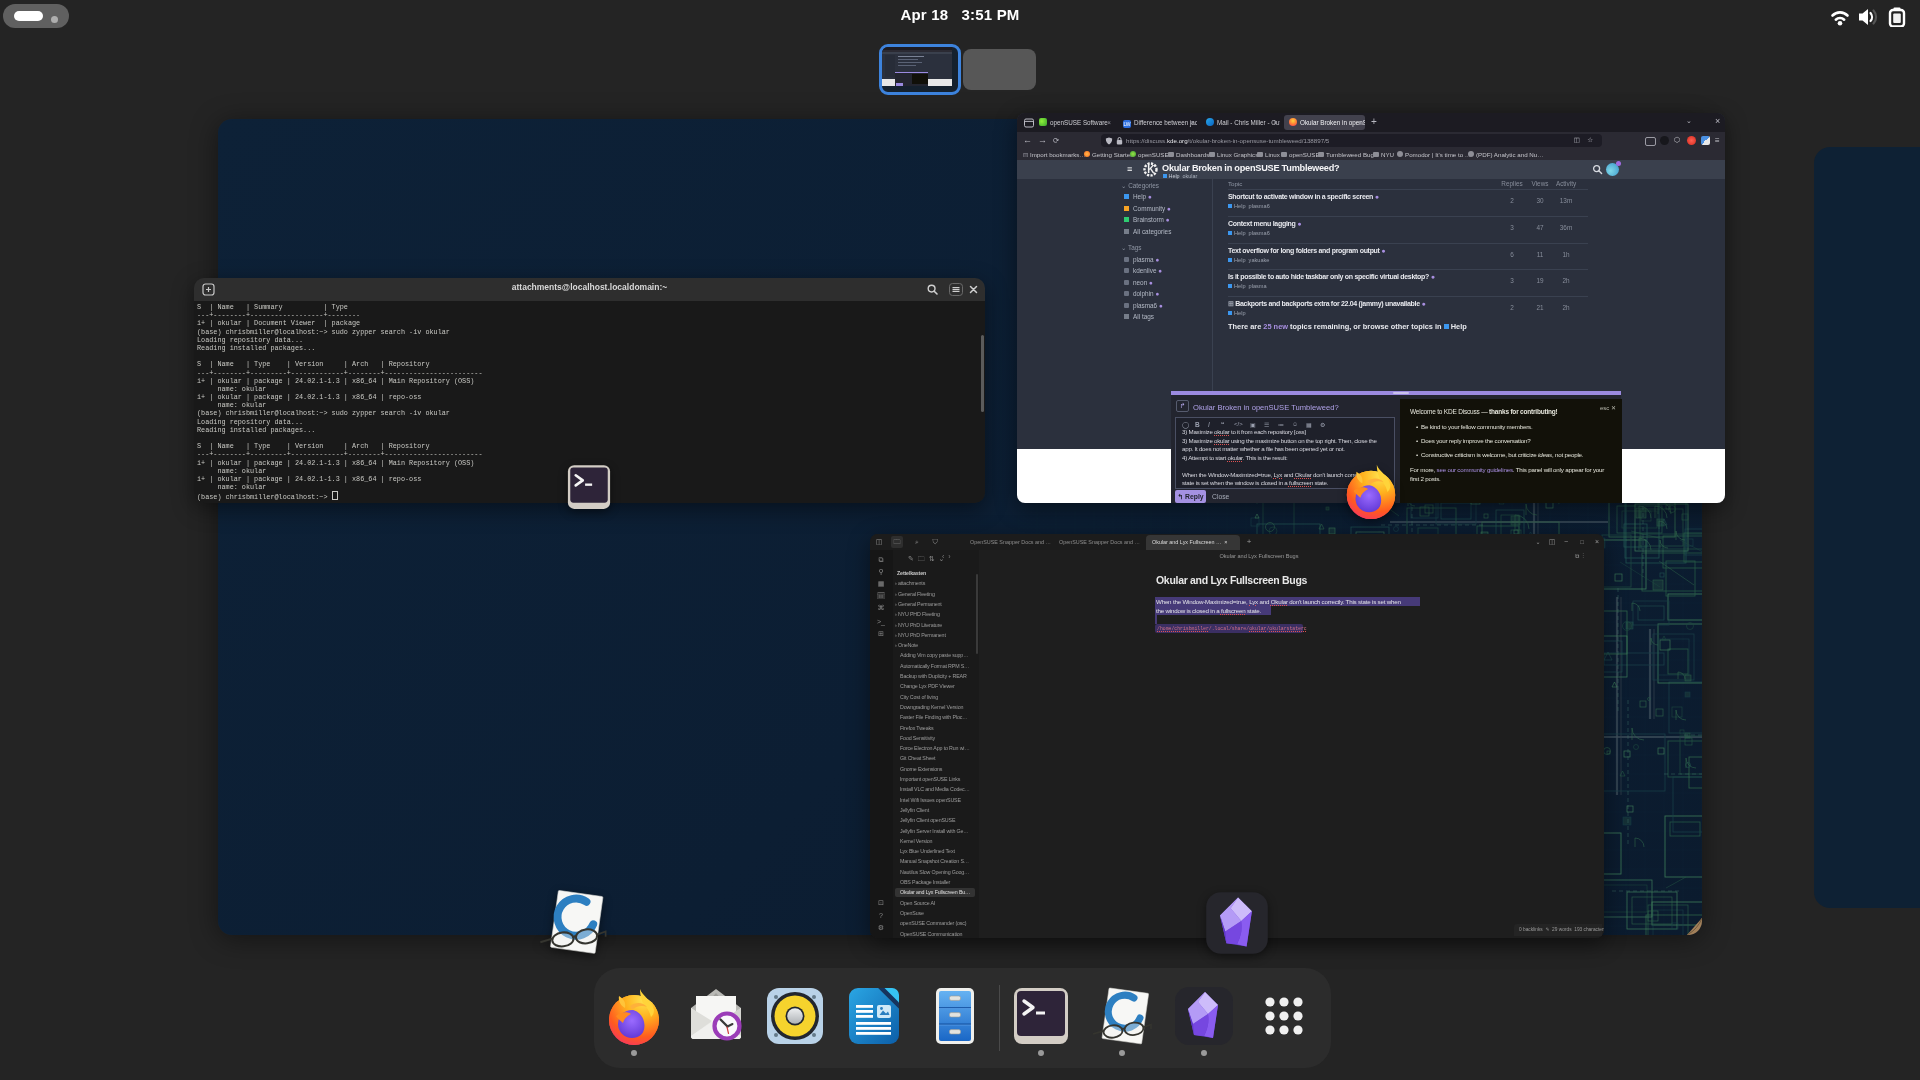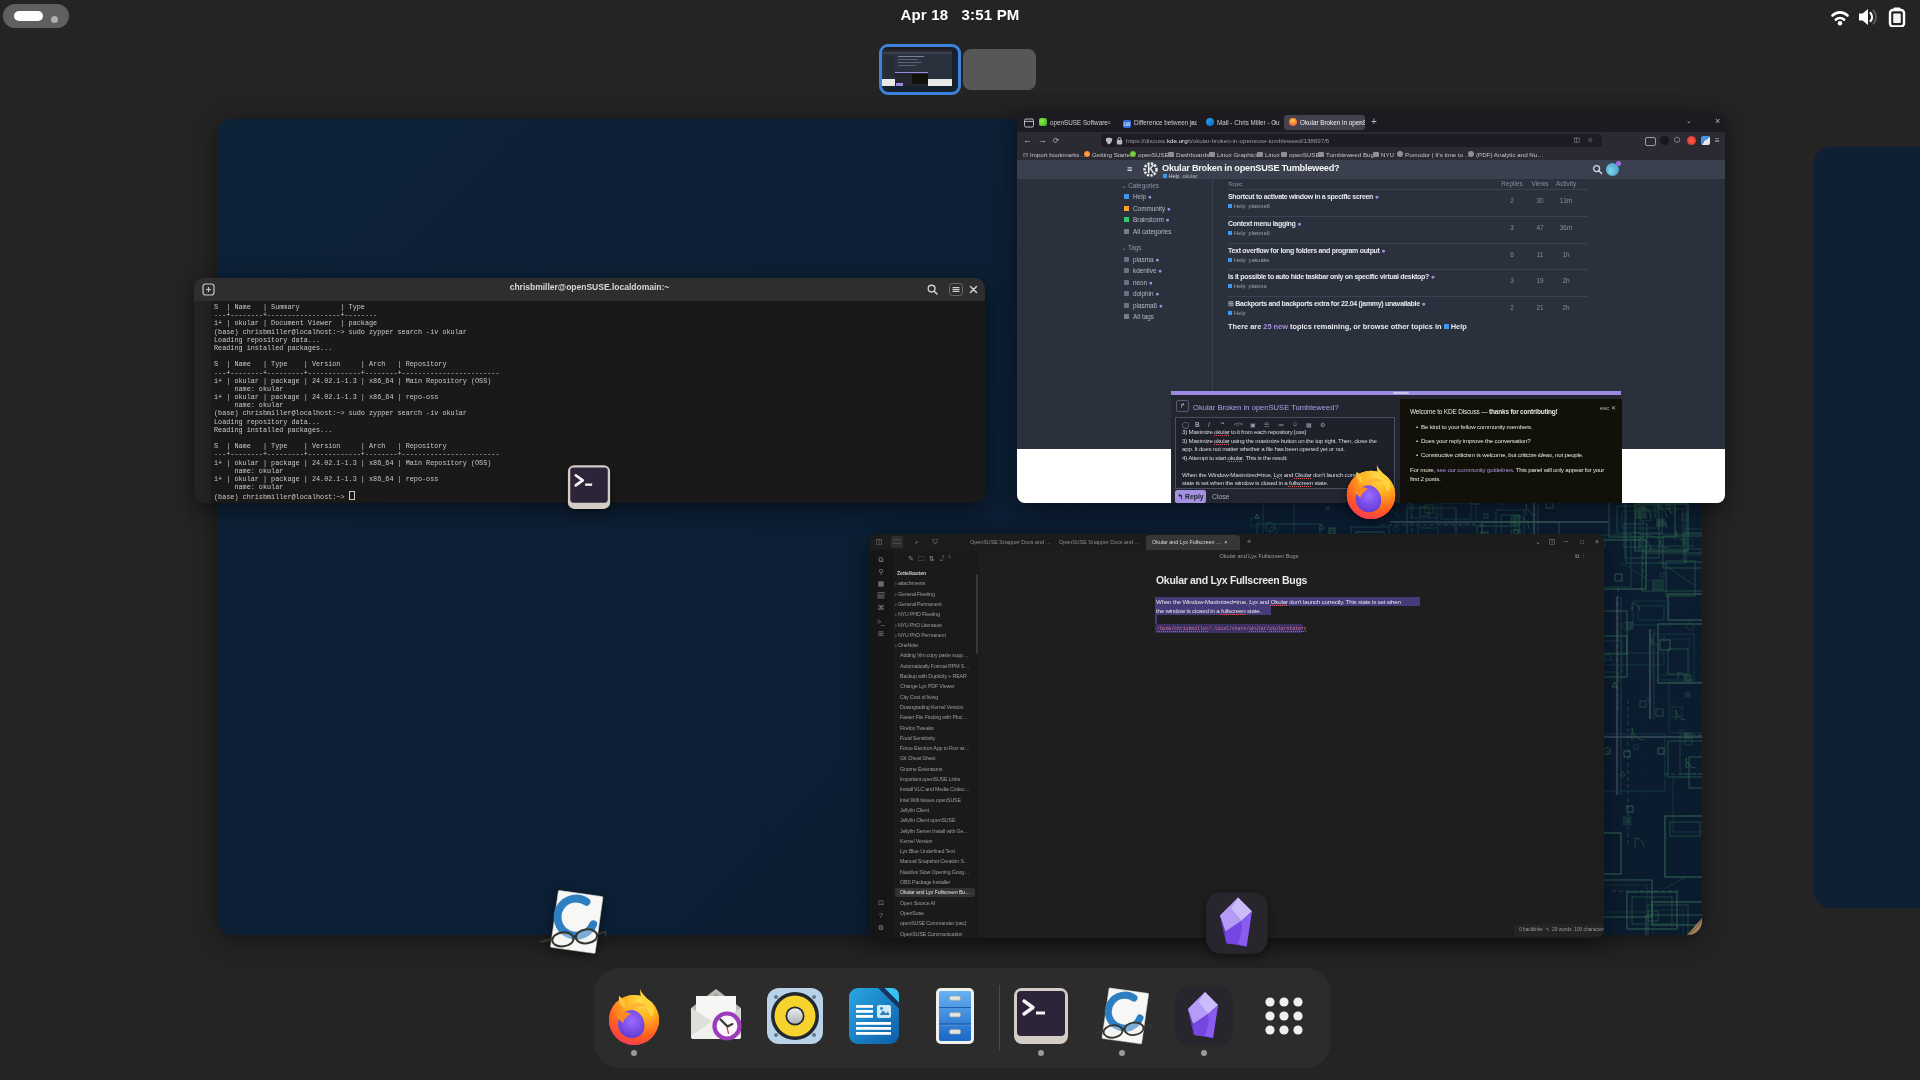--- a/index.html
+++ b/index.html
@@ -17,21 +17,21 @@
   
   #wall{left:218px;top:119px;width:1484px;height:816px;background:linear-gradient(135deg,#0d2137 0%,#0c1e33 55%,#0b1b2e 100%);border-radius:14px;overflow:hidden;box-shadow:0 4px 28px rgba(0,0,0,.45);}
   
   #nextws{left:1814px;top:147px;width:116px;height:761px;background:#0e2134;border-radius:16px 0 0 16px;}
   
   #term{left:194px;top:278px;width:791px;height:225px;border-radius:10px;overflow:hidden;
         box-shadow:0 6px 22px rgba(0,0,0,.45);}
   #term .tb{position:absolute;left:0;top:0;width:100%;height:23px;background:#2e2e2e;}
   #term .tb .title{position:absolute;left:0;top:4px;width:100%;text-align:center;color:#d8d8d8;
         font-size:8.5px;font-weight:bold;}
-  #term .body{position:absolute;left:0;top:23px;width:100%;height:244px;background:#191919;margin-left:17px;}
+  #term .body{position:absolute;left:0;top:23px;width:100%;height:244px;background:#191919;}
   #term pre{margin:0;padding:2px 0 0 3px;font-family:"Liberation Mono",monospace;font-size:6.8px;
         line-height:8.18px;color:#c9c9c4;}
   #term .sb{position:absolute;right:1px;top:34px;width:3px;height:77px;background:#5b5b5b;border-radius:2px;}
   
   #ff{left:1017px;top:113px;width:708px;height:390px;border-radius:8px;overflow:hidden;
       background:#2b303d;box-shadow:0 6px 22px rgba(0,0,0,.45);}
   #ff .tabbar{position:absolute;left:0;top:0;width:100%;height:19px;background:#1c1b22;}
   #ff .navbar{position:absolute;left:0;top:19px;width:100%;height:17px;background:#2b2a33;}
   #ff .urlbar{position:absolute;left:84px;top:2px;width:501px;height:13px;background:#1d1c25;border-radius:4px;}
   #ff .bmbar{position:absolute;left:0;top:36px;width:100%;height:11px;background:#2b2a33;font-size:6.3px;color:#c8c8cc;}
@@ -529,21 +529,21 @@
       <path d="M662 51 l40 21" stroke="#225444" stroke-width="0.6" opacity="0.8"></path>
       <path d="M669 446 L684 429 L684 446 Z" fill="#c99a66"></path>
       <path d="M669 446 Q680 440 684 429" fill="none" stroke="#8a6a42" stroke-width="1"></path>
     </svg>
   </div>
 
 <div class="abs" id="nextws"></div>
 
 <div class="abs" id="term">
   <div class="tb">
-    <div class="title">chrisbmiller@openSUSE.localdomain:~</div>
+    <div class="title">attachments@localhost.localdomain:~</div>
     <svg style="position:absolute;left:8px;top:5px" width="13" height="13" viewBox="0 0 13 13">
       <rect x="1" y="1" width="11" height="11" rx="2.5" fill="none" stroke="#c8c8c8" stroke-width="1.2"></rect>
       <path d="M6.5 4 v5 M4 6.5 h5" stroke="#c8c8c8" stroke-width="1.2"></path>
     </svg>
     <svg style="position:absolute;right:46px;top:5px" width="13" height="13" viewBox="0 0 13 13">
       <circle cx="5.6" cy="5.6" r="3.4" fill="none" stroke="#cfcfcf" stroke-width="1.4"></circle>
       <path d="M8.2 8.2 L11 11" stroke="#cfcfcf" stroke-width="1.6" stroke-linecap="round"></path>
     </svg>
     <svg style="position:absolute;right:22px;top:5px" width="14" height="13" viewBox="0 0 14 13">
       <rect x="0.5" y="0.5" width="13" height="12" rx="3" fill="none" stroke="#6a6a6a" stroke-width="1"></rect>

